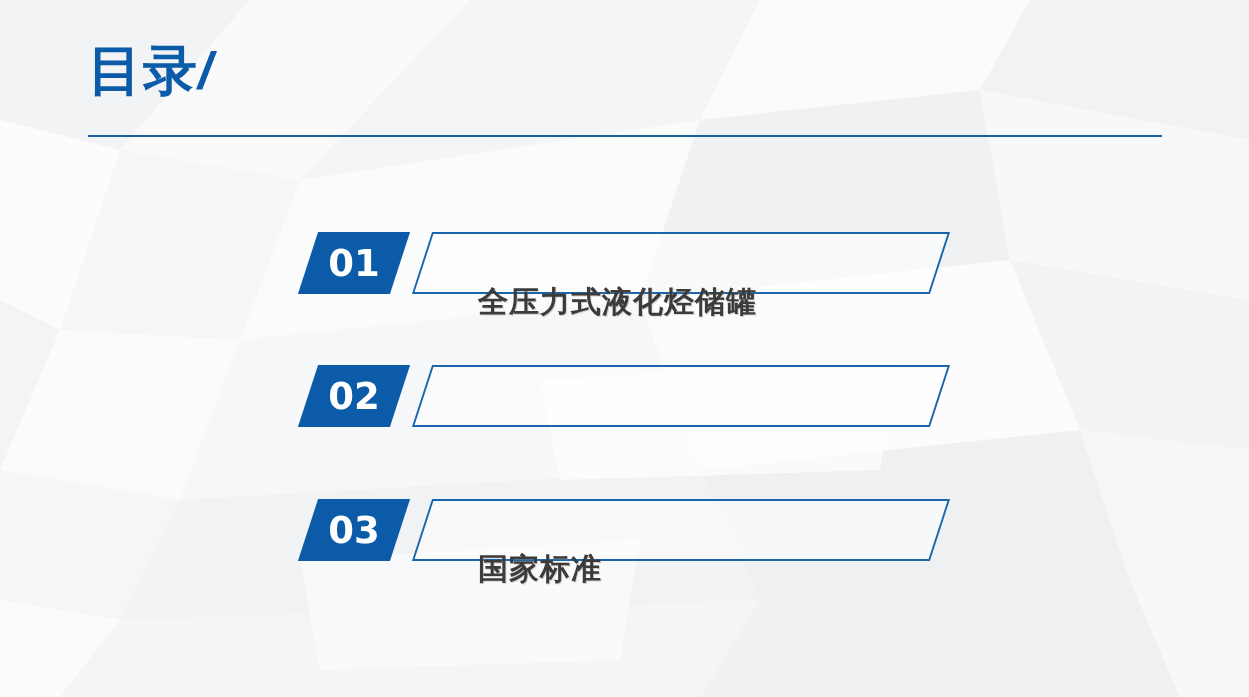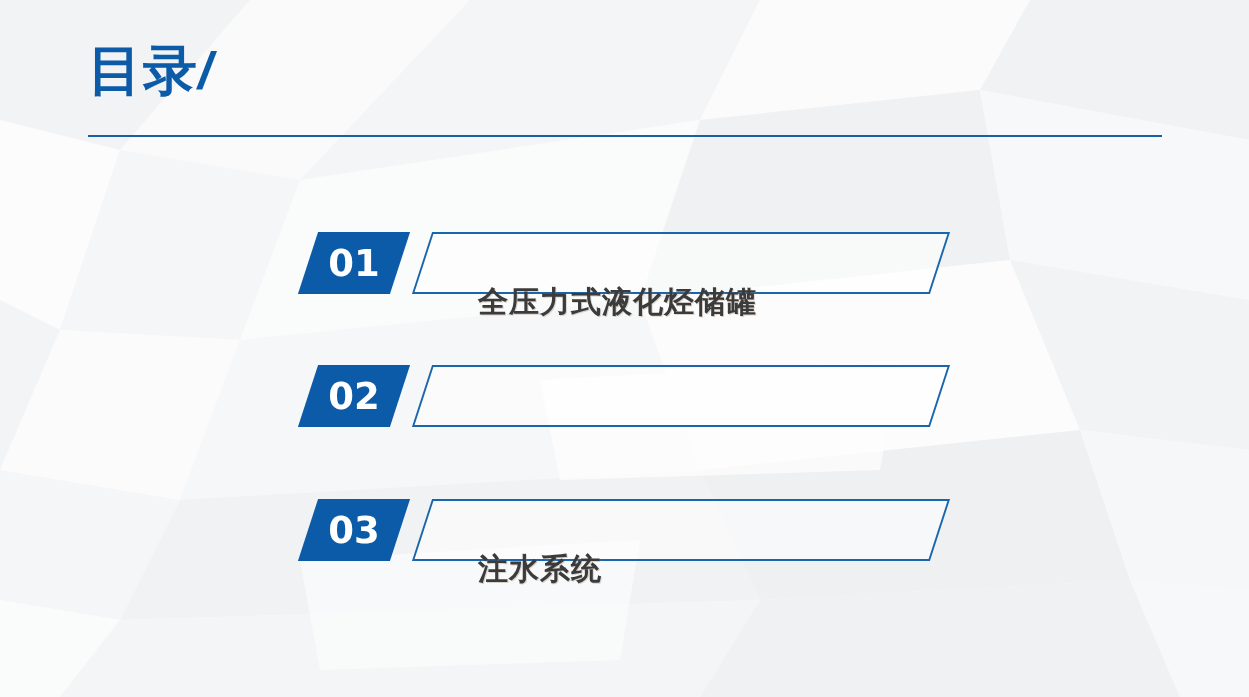--- a/index.html
+++ b/index.html
@@ -193,17 +193,17 @@
       <div class="row-badge">
         <div class="row-badge-num">02</div>
       </div>
     </div>
 
     <div class="content-row" style="top:499px;">
       <div class="row-bar"></div>
       <div class="row-badge">
         <div class="row-badge-num">03</div>
       </div>
-      <div class="row-label">注水系统</div>
+      <div class="row-label">国家标准</div>
     </div>
 
   </div>
 </div>
 
 </body></html>

